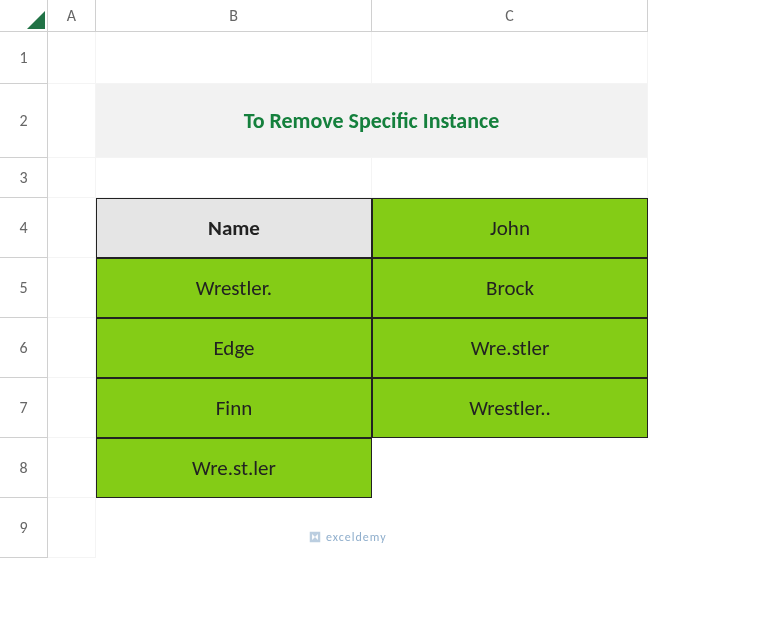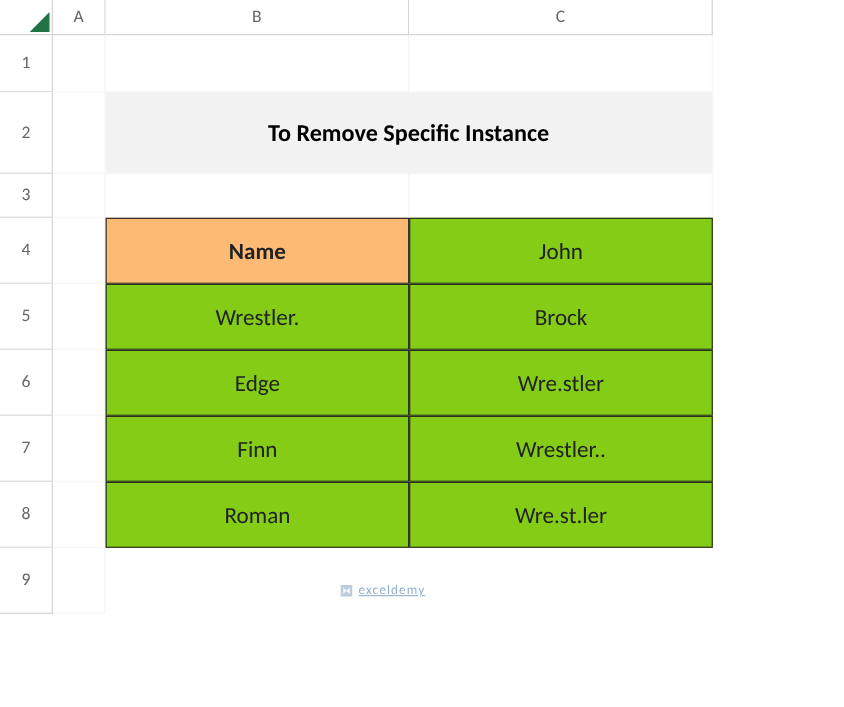--- a/index.html
+++ b/index.html
@@ -58,31 +58,31 @@
       display: flex;
       align-items: center;
       justify-content: center;
     }
     .title-cell {
       grid-column: 3 / 5;
       grid-row: 3;
       background: #f2f2f2;
       font-size: 22px;
       font-weight: bold;
-      color: #000000;
+      color: #15803d;
     }
     .table-wrap {
       grid-column: 3 / 5;
       grid-row: 5 / 11;
       display: grid;
       grid-template-columns: 1fr 1fr;
       grid-template-rows: repeat(6, 1fr);
     }
     .th {
-      background: #fdba74;
+      background: #e5e5e5;
       border: 1px solid #222;
       display: flex;
       align-items: center;
       justify-content: center;
       font-weight: bold;
       font-size: 21px;
       color: #222;
     }
     .td {
       background: #84cc16;
@@ -96,21 +96,20 @@
     .watermark {
       position: absolute;
       left: 308px; top: 530px;
       font-size: 12px;
       color: #8faecc;
       letter-spacing: 1px;
       display: flex;
       align-items: center;
       gap: 4px;
       pointer-events: none;
-      text-decoration: underline;
     }
     .watermark svg { opacity: 0.6; }
   </style>
 </head>
 <body>
 
 <div class="sheet">
   <div class="corner"></div>
   <div class="col-header" style="grid-column:2;grid-row:1">A</div>
   <div class="col-header" style="grid-column:3;grid-row:1">B</div>
@@ -143,21 +142,20 @@
 
   <div class="table-wrap">
     <div class="th">Name</div>
     <div class="td">John</div>
     <div class="td">Wrestler.</div>
     <div class="td">Brock</div>
     <div class="td">Edge</div>
     <div class="td">Wre.stler</div>
     <div class="td">Finn</div>
     <div class="td">Wrestler..</div>
-    <div class="td">Roman</div>
     <div class="td">Wre.st.ler</div>
   </div>
 </div>
 
 <div class="watermark">
   <svg width="14" height="14" viewBox="0 0 24 24">
       <path fill="#8faecc" d="M3 3h18v18H3zM7 7v10l5-5zM12 12l5 5V7z"></path>
     </svg>
   <span>exceldemy</span>
 </div>

